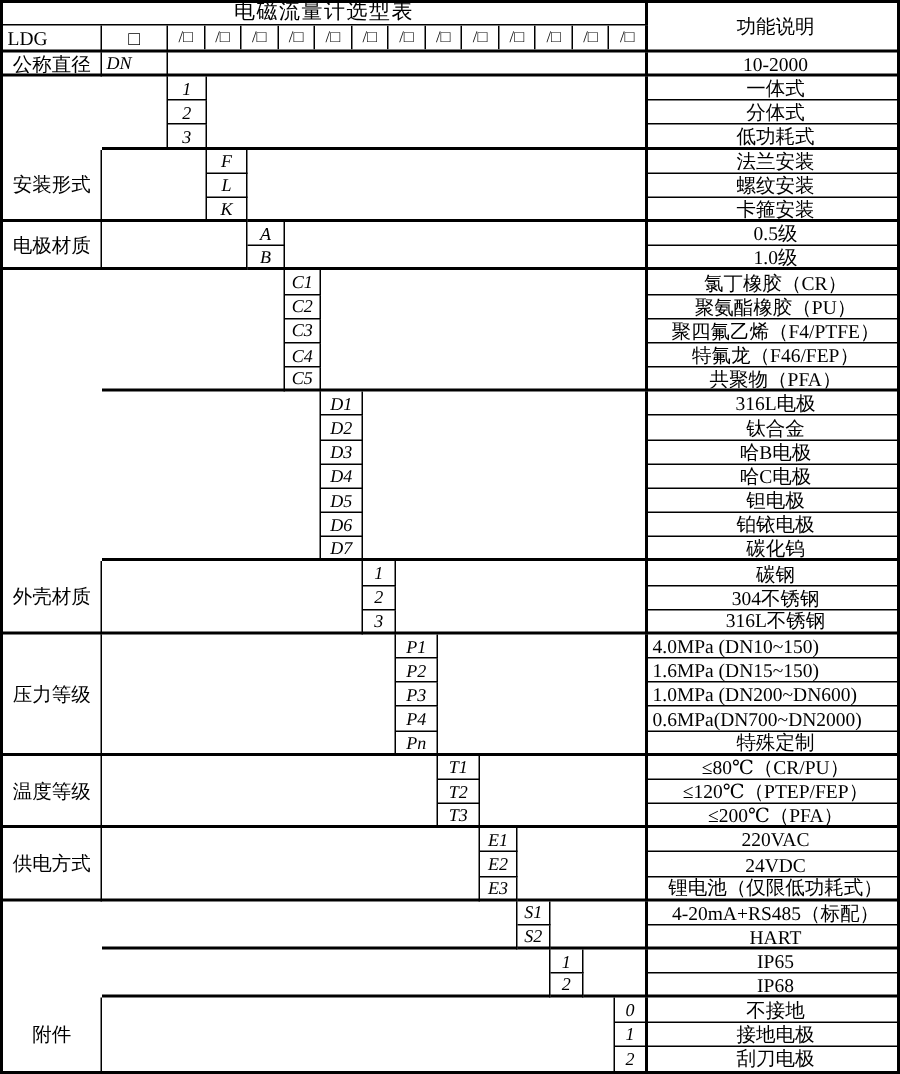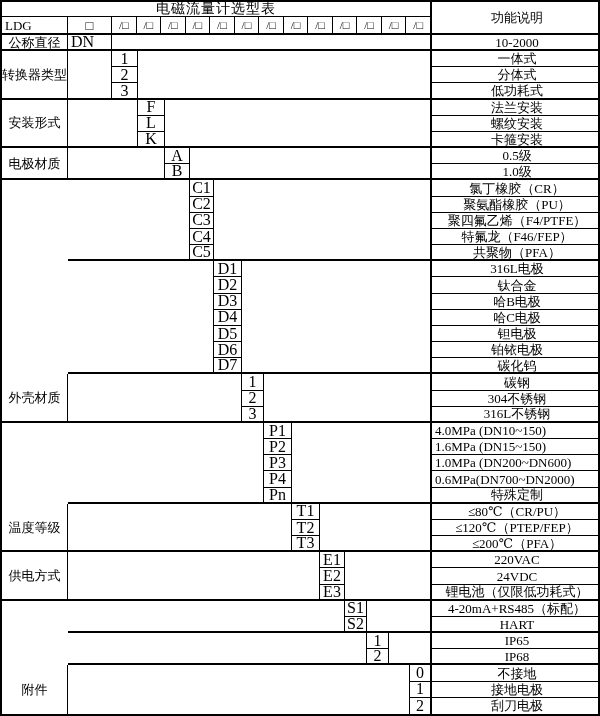--- a/index.html
+++ b/index.html
@@ -16,21 +16,21 @@
     border-right:1px solid #000;
     border-bottom:1px solid #000;
     display:flex;align-items:center;justify-content:center;
     font-size:13px;line-height:1;white-space:nowrap;overflow:hidden;
   }
   .bb2{border-bottom-width:2px;}
   .br2{border-right-width:2px;}
   .nobr{border-right:none;}
   .nobb{border-bottom:none;}
   .left{justify-content:flex-start;padding-left:3px;}
-  .code{font-size:16px;}
+  .code{font-size:12px;font-style:italic;}
   .title{font-size:14px;letter-spacing:1px;}
   .segs{display:flex;align-items:stretch;padding:0;}
   .seg{flex:1 1 0;border-right:1px solid #000;display:flex;align-items:center;justify-content:center;font-size:11px;}
   .seg:last-child{border-right:none;}
   .box{font-size:13px;}
 </style>
 </head>
 <body>
 
 <div id="app">
@@ -53,21 +53,20 @@
     <span class="seg">/□</span>
     <span class="seg">/□</span>
     <span class="seg">/□</span>
   </div>
 
   <div class="c bb2" style="grid-area:3/1/4/2">公称直径</div>
   <div class="c code bb2 left" style="grid-area:3/2/4/3">DN</div>
   <div class="c bb2 br2" style="grid-area:3/3/4/16"></div>
   <div class="c bb2 nobr" style="grid-area:3/16/4/17">10-2000</div>
 
-  <div class="c bb2" style="grid-area:4/1/7/2">转换器类型</div>
   <div class="c bb2" style="grid-area:4/2/7/3"></div>
   <div class="c code" style="grid-area:4/3/5/4">1</div>
   <div class="c code" style="grid-area:5/3/6/4">2</div>
   <div class="c code bb2" style="grid-area:6/3/7/4">3</div>
   <div class="c bb2 br2" style="grid-area:4/4/7/16"></div>
   <div class="c nobr" style="grid-area:4/16/5/17">一体式</div>
   <div class="c nobr" style="grid-area:5/16/6/17">分体式</div>
   <div class="c nobr bb2" style="grid-area:6/16/7/17">低功耗式</div>
 
   <div class="c bb2" style="grid-area:7/1/10/2">安装形式</div>
@@ -121,20 +120,21 @@
   <div class="c bb2" style="grid-area:24/1/27/2">外壳材质</div>
   <div class="c bb2" style="grid-area:24/2/27/8"></div>
   <div class="c code" style="grid-area:24/8/25/9">1</div>
   <div class="c code" style="grid-area:25/8/26/9">2</div>
   <div class="c code bb2" style="grid-area:26/8/27/9">3</div>
   <div class="c bb2 br2" style="grid-area:24/9/27/16"></div>
   <div class="c nobr" style="grid-area:24/16/25/17">碳钢</div>
   <div class="c nobr" style="grid-area:25/16/26/17">304不锈钢</div>
   <div class="c nobr bb2" style="grid-area:26/16/27/17">316L不锈钢</div>
 
+  <div class="c bb2" style="grid-area:27/1/32/2">压力等级</div>
   <div class="c bb2" style="grid-area:27/2/32/9"></div>
   <div class="c code" style="grid-area:27/9/28/10">P1</div>
   <div class="c code" style="grid-area:28/9/29/10">P2</div>
   <div class="c code" style="grid-area:29/9/30/10">P3</div>
   <div class="c code" style="grid-area:30/9/31/10">P4</div>
   <div class="c code bb2" style="grid-area:31/9/32/10">Pn</div>
   <div class="c bb2 br2" style="grid-area:27/10/32/16"></div>
   <div class="c nobr left" style="grid-area:27/16/28/17">4.0MPa (DN10~150)</div>
   <div class="c nobr left" style="grid-area:28/16/29/17">1.6MPa (DN15~150)</div>
   <div class="c nobr left" style="grid-area:29/16/30/17">1.0MPa (DN200~DN600)</div>

